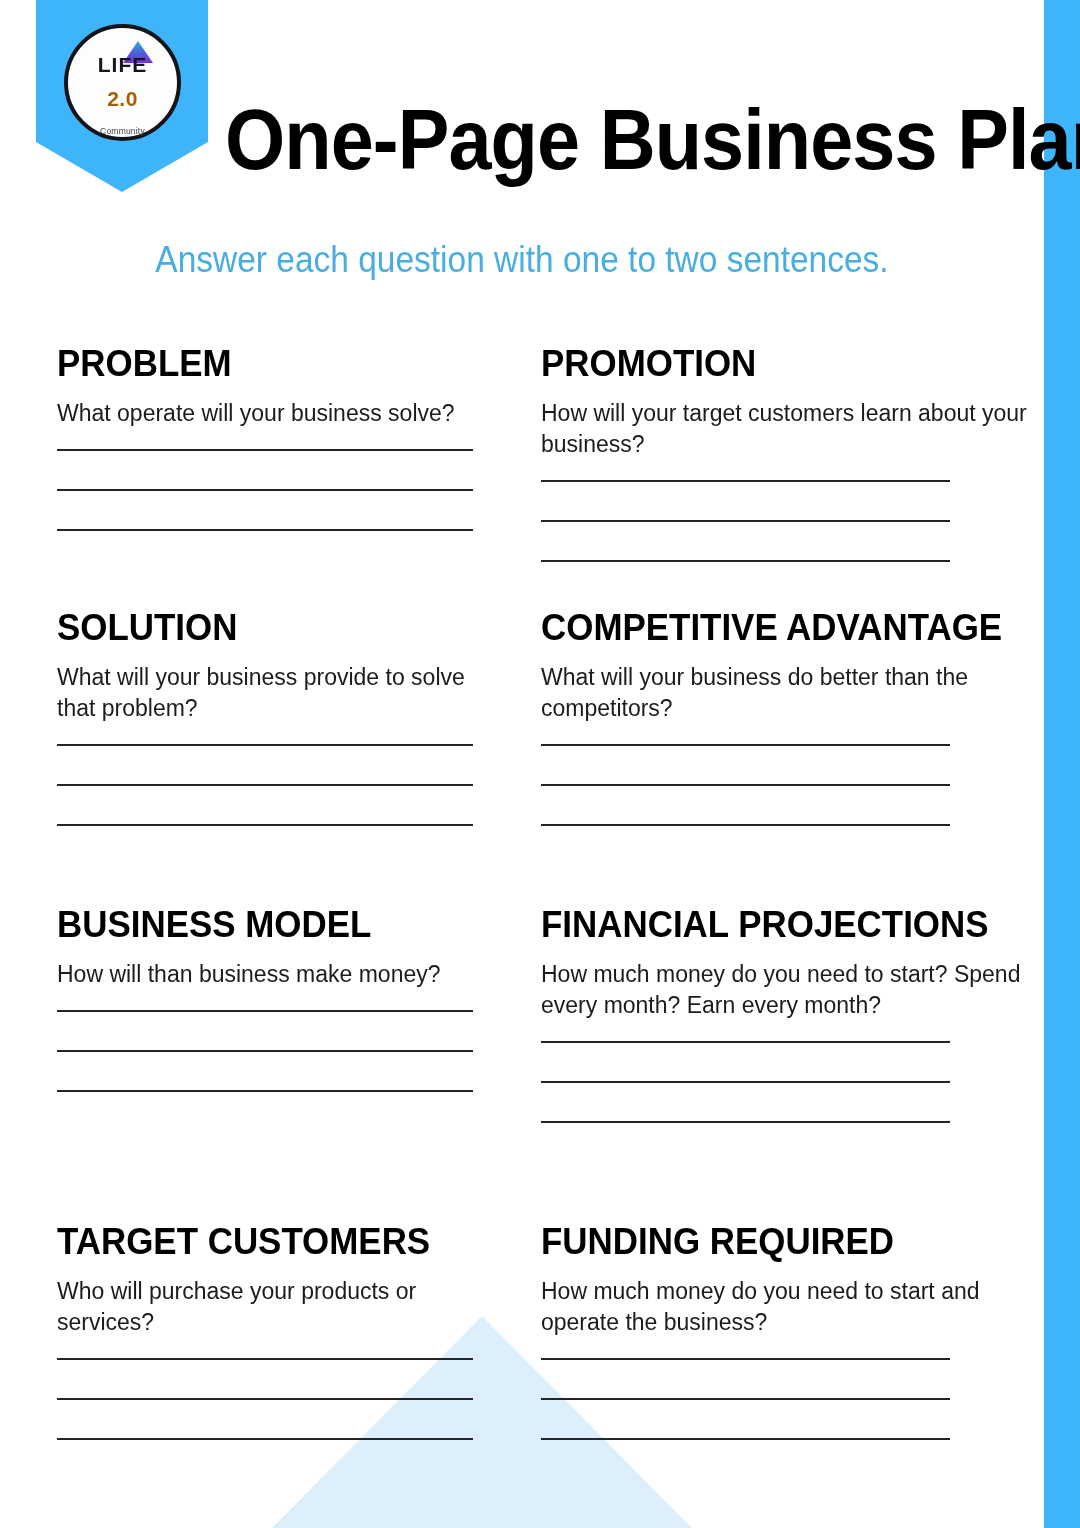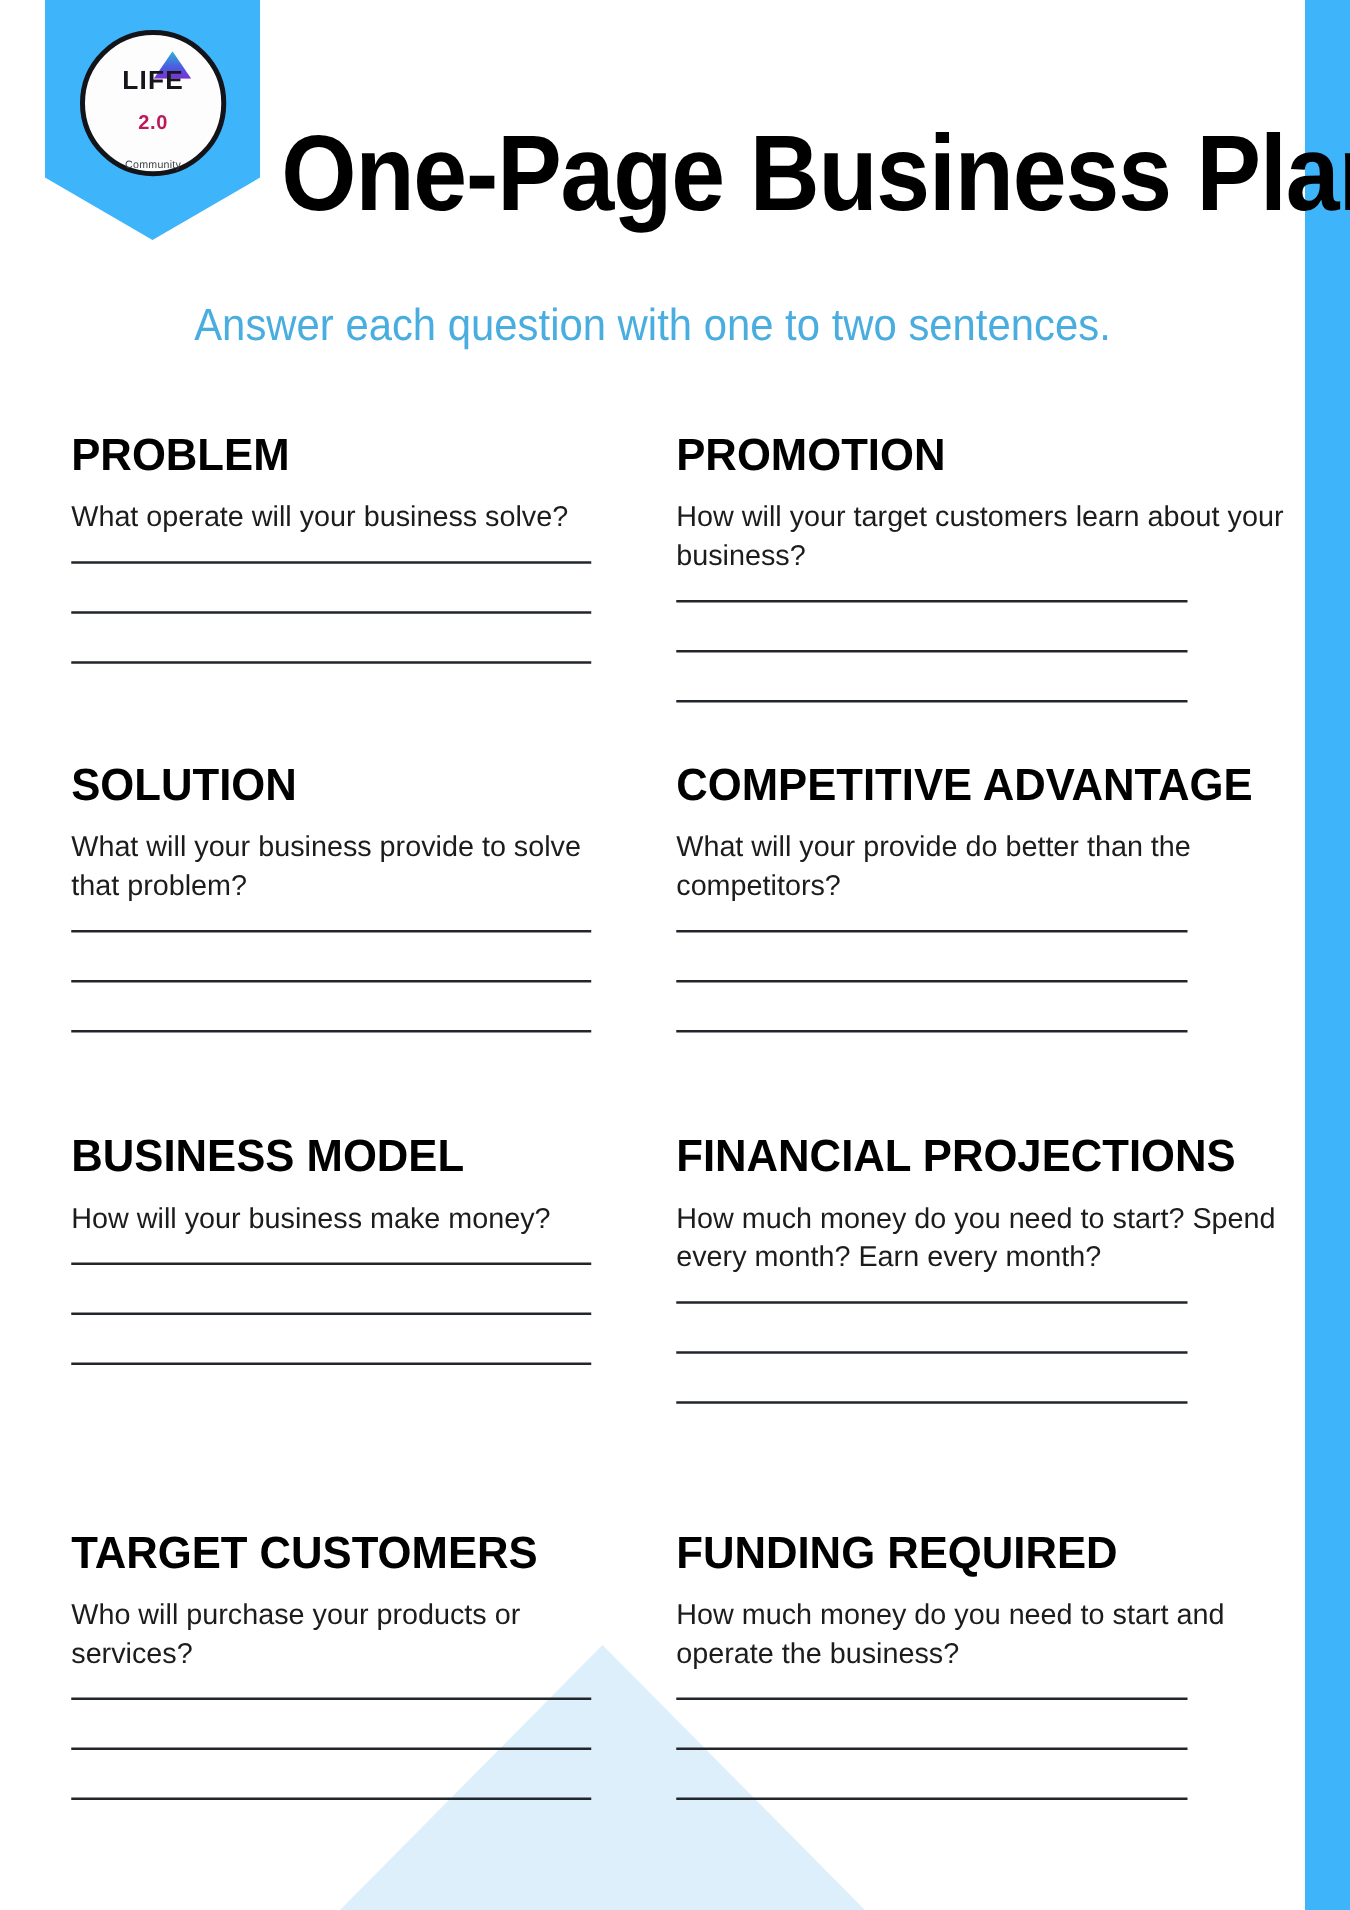--- a/index.html
+++ b/index.html
@@ -76,23 +76,23 @@
     font-weight: bold;
     font-size: 21px;
     letter-spacing: 1px;
     color: #15171d;
     line-height: 21px;
     margin-top: 1px;
   }
   .logo-text-version {
     font-family: "Liberation Sans", sans-serif;
     font-weight: bold;
-    font-size: 16px;
+    font-size: 21px;
     letter-spacing: 0.5px;
-    color: #be185d;
+    color: #a16207;
     line-height: 22px;
   }
   .logo-text-community {
     font-family: Liberation Sans, sans-serif;
     font-weight: normal;
     font-size: 8.5px;
     color: #3b3f47;
     line-height: 12px;
     margin-top: 3px;
     letter-spacing: 0.2px;
@@ -238,32 +238,32 @@
           <div class="section-title">SOLUTION</div>
           <div class="section-question">What will your business provide to solve that problem?</div>
           <div class="answer-lines">
             <div class="answer-line"></div>
             <div class="answer-line"></div>
             <div class="answer-line"></div>
           </div>
         </div>
         <div class="section right">
           <div class="section-title">COMPETITIVE ADVANTAGE</div>
-          <div class="section-question">What will your provide do better than the competitors?</div>
+          <div class="section-question">What will your business do better than the competitors?</div>
           <div class="answer-lines">
             <div class="answer-line"></div>
             <div class="answer-line"></div>
             <div class="answer-line"></div>
           </div>
         </div>
       </div>
       <div class="row" style="position: absolute; top: 561px; height: 317px; left: 0px; width: 1044px;">
         <div class="section left">
           <div class="section-title">BUSINESS MODEL</div>
-          <div class="section-question">How will your business make money?</div>
+          <div class="section-question">How will than business make money?</div>
           <div class="answer-lines">
             <div class="answer-line"></div>
             <div class="answer-line"></div>
             <div class="answer-line"></div>
           </div>
         </div>
         <div class="section right">
           <div class="section-title">FINANCIAL PROJECTIONS</div>
           <div class="section-question">How much money do you need to start? Spend every month? Earn every month?</div>
           <div class="answer-lines">

